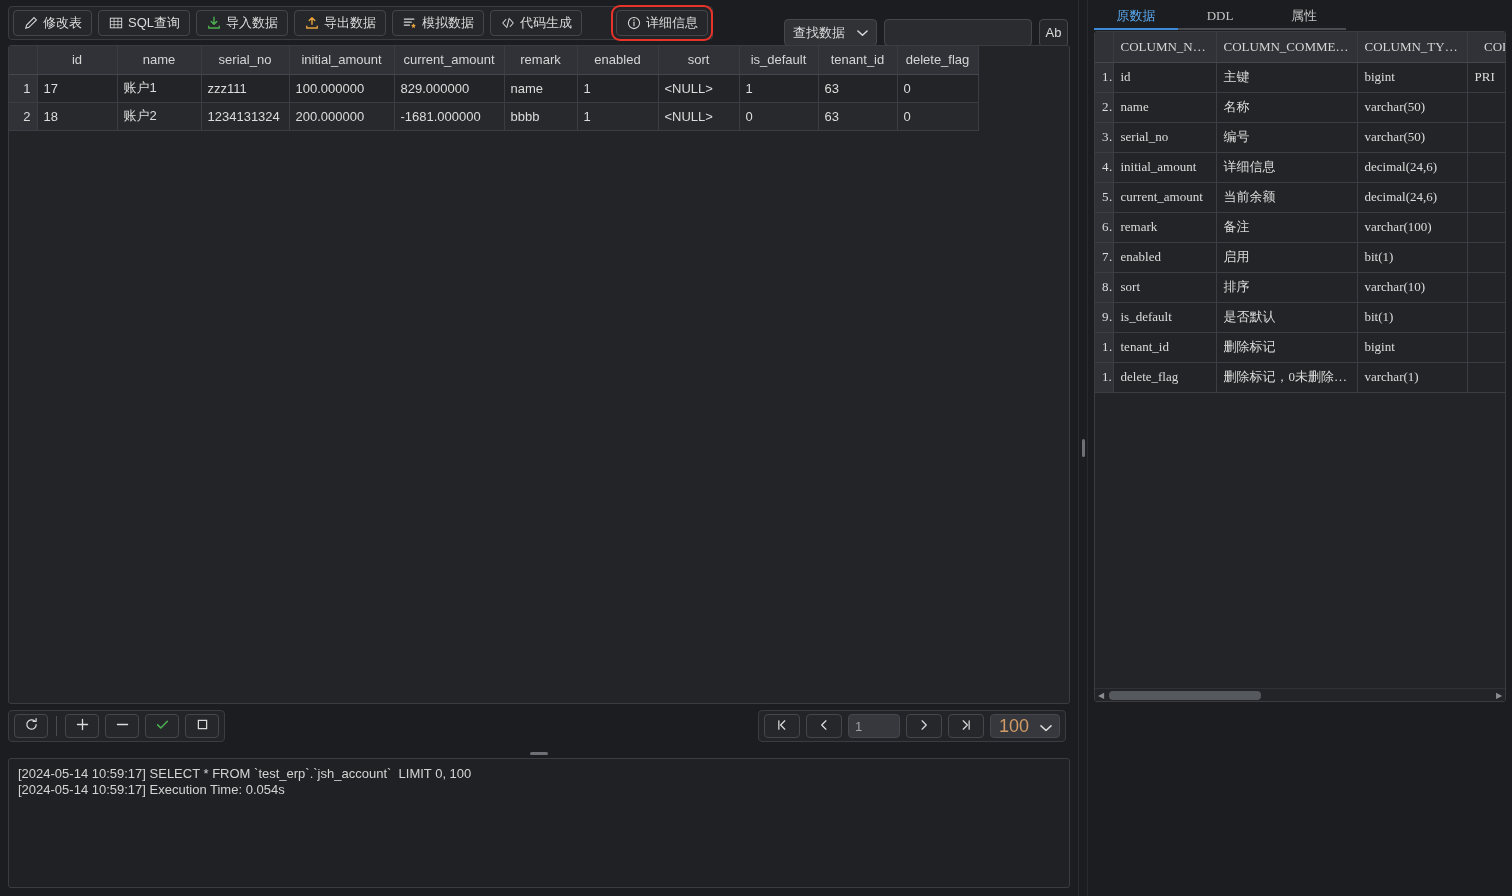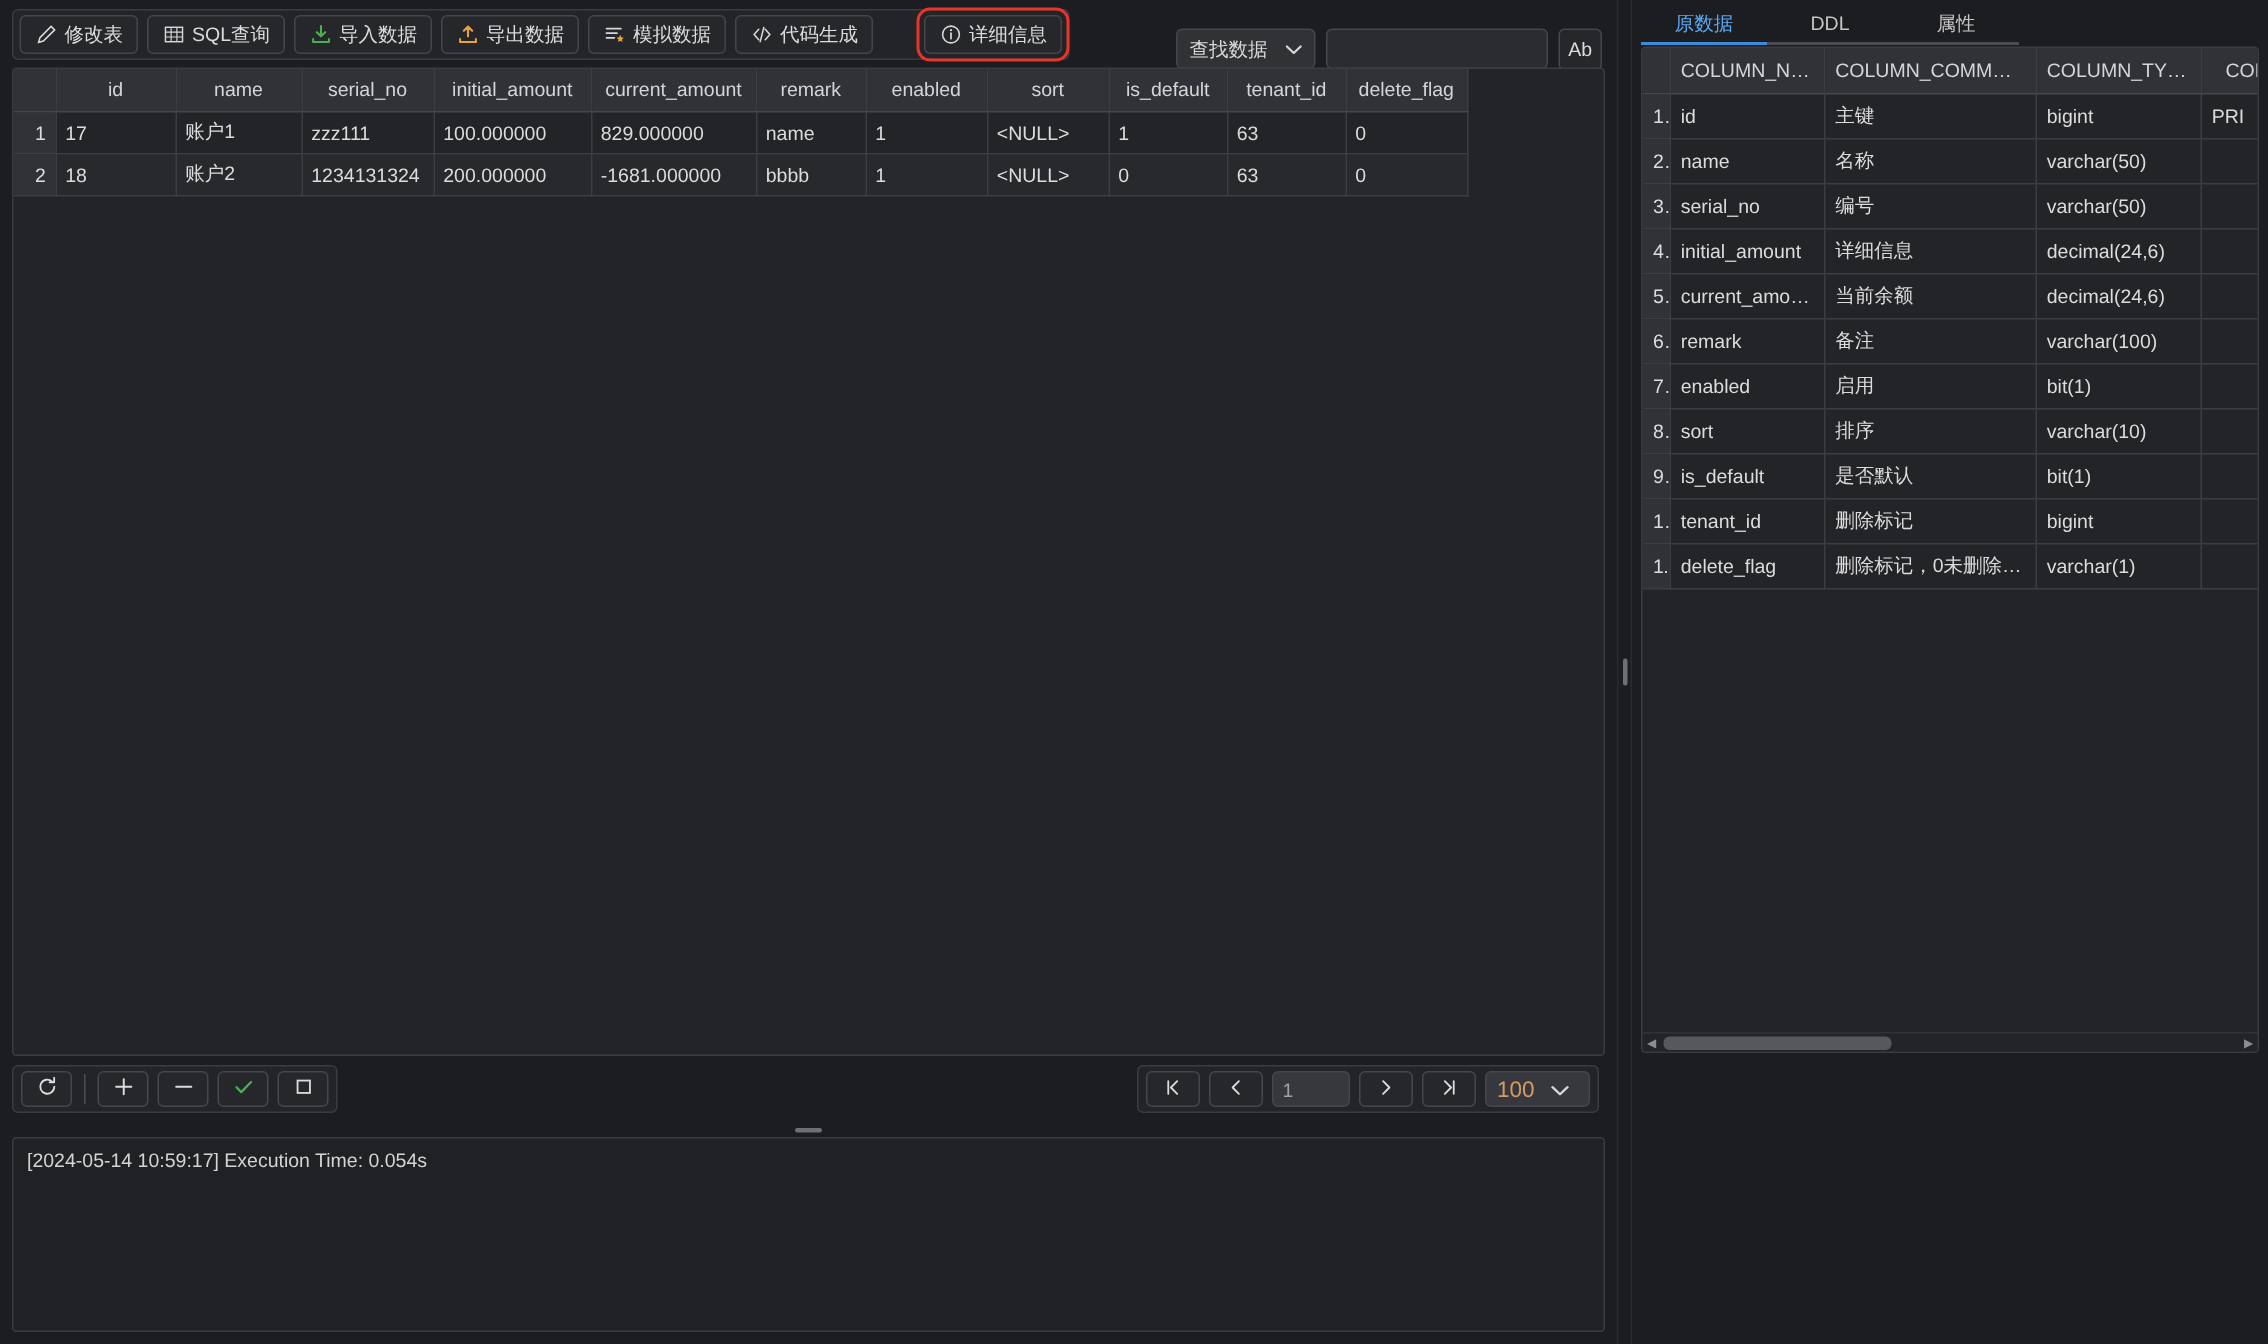--- a/index.html
+++ b/index.html
@@ -154,24 +154,24 @@
     display: flex; align-items: center; justify-content: center;
     background: #26272b; border: 1px solid #45474c; border-radius: 4px;
     color: #dcdcdc; font-size: 13px; cursor: pointer;
   }
   .pg-input {
     width: 52px; height: 24px;
     background: #36383d; border: 1px solid #45474c; border-radius: 4px;
     color: #9fa0a3; font-size: 13px; padding: 0 6px; outline: none;
   }
   .pg-size {
-    display: flex; align-items: center; justify-content: flex-start;
+    display: flex; align-items: center; justify-content: flex-end;
     width: 70px; height: 24px; padding: 0 7px;
     background: #36383d; border: 1px solid #45474c; border-radius: 4px;
-    color: #d19a66; font-size: 15px; cursor: pointer; gap: 11px;
+    color: #d19a66; font-size: 18px; cursor: pointer; gap: 11px;
   }
   .pg-size .chev { color: #d6d6d6; }
 
   
   .hsplit {
     height: 10px; flex: 0 0 10px;
     display: flex; align-items: center; justify-content: center;
     background: #1c1d20; cursor: row-resize;
   }
   .hsplit .grip {
@@ -204,20 +204,21 @@
     border-right: 1px solid #2a2b2e;
   }
   #vsplit .grip { width: 3px; height: 18px; background: #6e7075; border-radius: 2px; }
 
   
   #right-pane {
     flex: 1 1 auto; height: 708px;
     background: #1c1d20;
     display: flex; flex-direction: column;
     overflow: hidden;
+    font-family: Liberation Serif, serif;
   }
   .tabs {
     height: 30px; flex: 0 0 30px;
     display: flex; align-items: flex-end;
     padding-left: 6px;
     background: #1c1d20;
   }
   .tab {
     min-width: 84px; height: 27px;
     display: flex; align-items: center; justify-content: center;
@@ -495,20 +496,21 @@
         </div>
       </div>
     </div>
   </div>
 
   <div class="hsplit">
     <div class="grip"></div>
   </div>
 
   <div class="logwrap">
+    <div class="logline">[2024-05-14 10:59:17] SELECT * FROM `test_erp`.`jsh_account`  LIMIT 0, 100</div>
     <div class="logline">[2024-05-14 10:59:17] Execution Time: 0.054s</div>
   </div>
 
 </div>
 
 <div id="vsplit">
   <div class="grip"></div>
 </div>
 
 <div id="right-pane">

